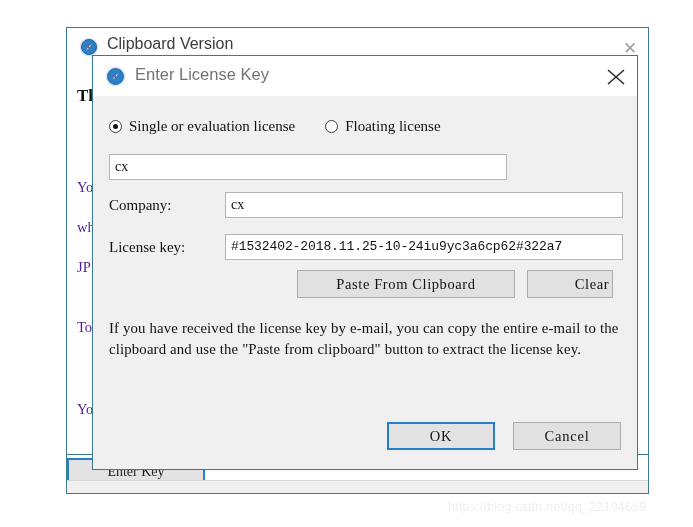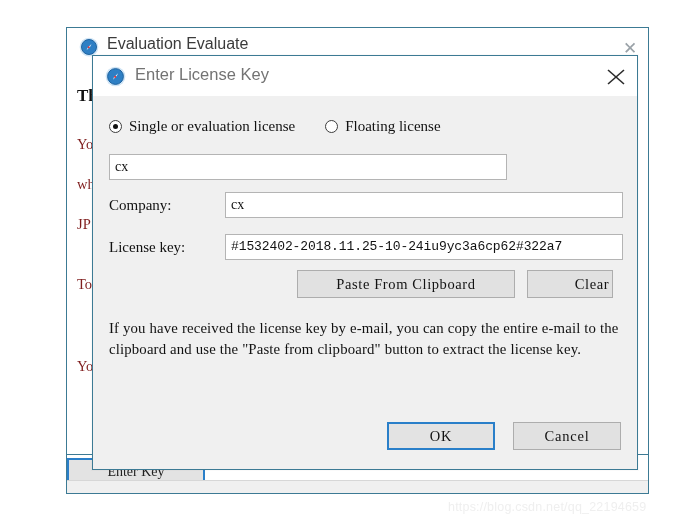--- a/index.html
+++ b/index.html
@@ -70,23 +70,24 @@
     font-weight: bold;
     font-size: 17px;
     color: #111;
     white-space: nowrap;
   }
   .bg-para {
     position: absolute;
     left: 10px;
     font-family: "Liberation Serif", serif;
     font-size: 14.5px;
-    color: #7f1d1d;
+    color: #4c1d95;
     line-height: 20px;
     white-space: nowrap;
+    margin-top: 43px;
   }
   #bg-p1 { top: 68px; }
   #bg-p2 { top: 108px; }
   #bg-p3 { top: 148px; }
   #bg-p4 { top: 208px; }
   #bg-p5 { top: 290px; }
 
   #bg-buttons {
     position: absolute;
     left: 0;
@@ -319,21 +320,21 @@
 <div id="bg-window">
 
   <div id="bg-titlebar">
     <svg id="bg-title-icon" viewBox="0 0 32 32">
       <circle cx="16" cy="16" r="15" fill="#cfe4f5"></circle>
       <circle cx="16" cy="16" r="12" fill="#2e7fc4"></circle>
       <circle cx="16" cy="16" r="12" fill="none" stroke="#1b5f9c" stroke-width="1.5"></circle>
       <path d="M20 11 L14 17 L12 21 L18 15 Z" fill="#ffffff"></path>
       <circle cx="15.5" cy="16.5" r="1.6" fill="#e33"></circle>
     </svg>
-    <div id="bg-title-text">Evaluation Evaluate</div>
+    <div id="bg-title-text">Clipboard Version</div>
     <div id="bg-close">✕</div>
   </div>
 
   <div id="bg-body">
     <div id="bg-heading">Th</div>
     <div class="bg-para" id="bg-p1">Yo</div>
     <div class="bg-para" id="bg-p2">wh</div>
     <div class="bg-para" id="bg-p3">JP</div>
     <div class="bg-para" id="bg-p4">To</div>
     <div class="bg-para" id="bg-p5">Yo</div>

